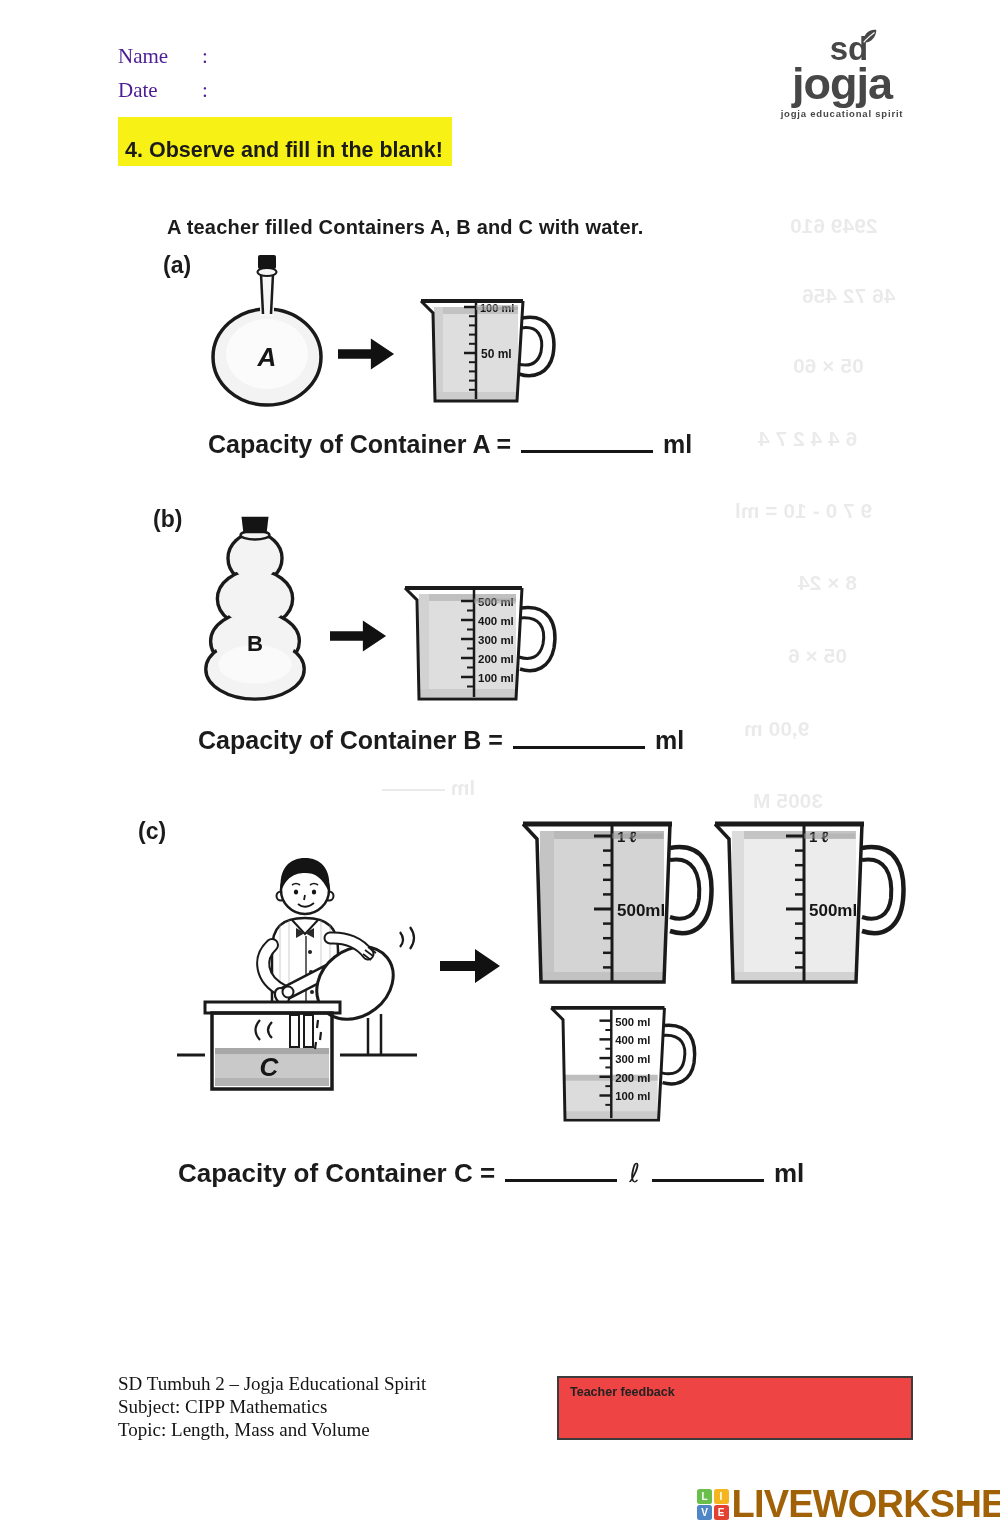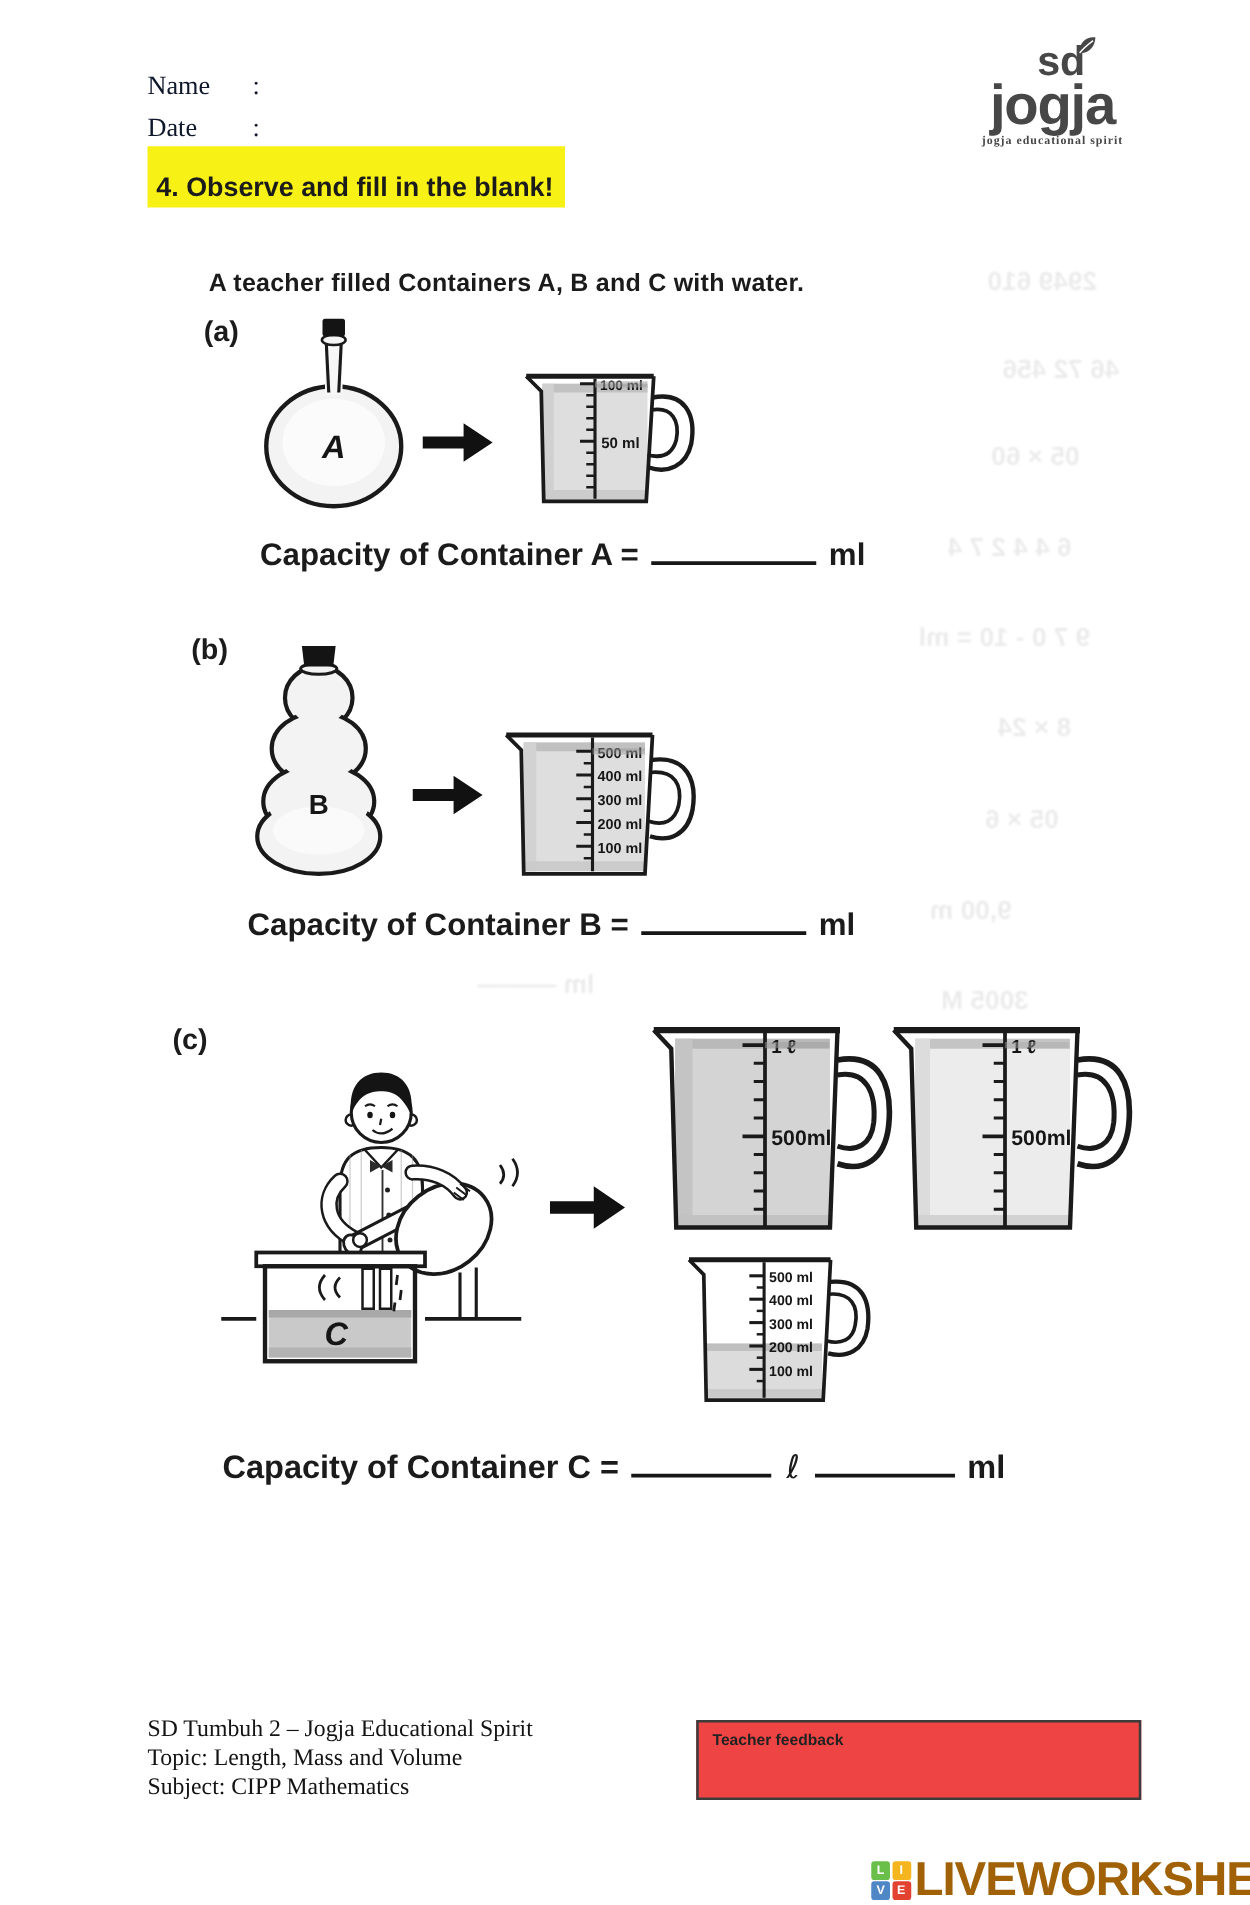--- a/index.html
+++ b/index.html
@@ -3,27 +3,27 @@
 <meta charset="utf-8">
 <style>
   * { margin:0; padding:0; box-sizing:border-box; }
   html,body { background:#e9e9e9; }
   .page {
     position:relative; width:1000px; height:1524px; margin:0 auto;
     background:#ffffff; overflow:hidden;
     font-family:"Liberation Sans", sans-serif; color:#1b1b1b;
   }
   
-  .name-date { position:absolute; left:118px; top:56px; font-family:"Liberation Serif", serif; font-size:21px; color:#0f172a; }
+  .name-date { position:absolute; left:118px; top:44px; font-family:"Liberation Serif", serif; font-size:21px; color:#4c1d95; }
   .nd-row { display:flex; margin-bottom:9px; }
   .nd-row .lbl { width:84px; }
   .logo { position:absolute; left:762px; top:34px; width:160px; text-align:center; color:#474747; }
   .logo-top { font-size:33px; font-weight:700; letter-spacing:0; line-height:30px; padding-left:14px; }
   .logo-main { font-size:45px; font-weight:700; line-height:40px; letter-spacing:-1px; }
-  .logo-tag { font-size:9.5px; font-weight:700; letter-spacing:.8px; margin-top:4px;font-family:Liberation Serif, serif; }
+  .logo-tag { font-size:9.5px; font-weight:700; letter-spacing:.8px; margin-top:4px; }
   .logo-leaf { position:absolute; left:99px; top:-6px; width:18px; height:18px; }
   
   .title-wrap { position:absolute; left:118px; top:138px; }
   .title-hl { background:#f7f115; font-size:21.5px; font-weight:700; padding:21px 9px 4px 7px; }
   
   .intro { position:absolute; left:167px; top:216px; font-size:20px; font-weight:700; letter-spacing:.2px; }
   .sec-label { position:absolute; font-size:23px; font-weight:700; }
   .lab-a { left:163px; top:252px; }
   .lab-b { left:153px; top:506px; }
   .lab-c { left:138px; top:818px; }
@@ -363,22 +363,22 @@
     <text x="68" y="85" font-size="11.5" font-weight="700">200 ml</text>
     <text x="68" y="104" font-size="11.5" font-weight="700">100 ml</text>
   </svg>
 
   <div class="caption cap-c">
     <span>Capacity of Container C =</span><span class="blank blank-c"></span><span class="ell">ℓ</span><span class="blank blank-c"></span><span>ml</span>
   </div>
 
   <div class="school">
     <div>SD Tumbuh 2 – Jogja Educational Spirit</div>
+    <div>Subject: CIPP Mathematics</div>
     <div>Topic: Length, Mass and Volume</div>
-    <div>Subject: CIPP Mathematics</div>
   </div>
 
   <div class="feedback">
     <div class="feedback-label">Teacher feedback</div>
   </div>
 
   <div class="brand">
     <div class="brand-squares">
       <div class="sq sq-l">L</div>
       <div class="sq sq-i">I</div>

